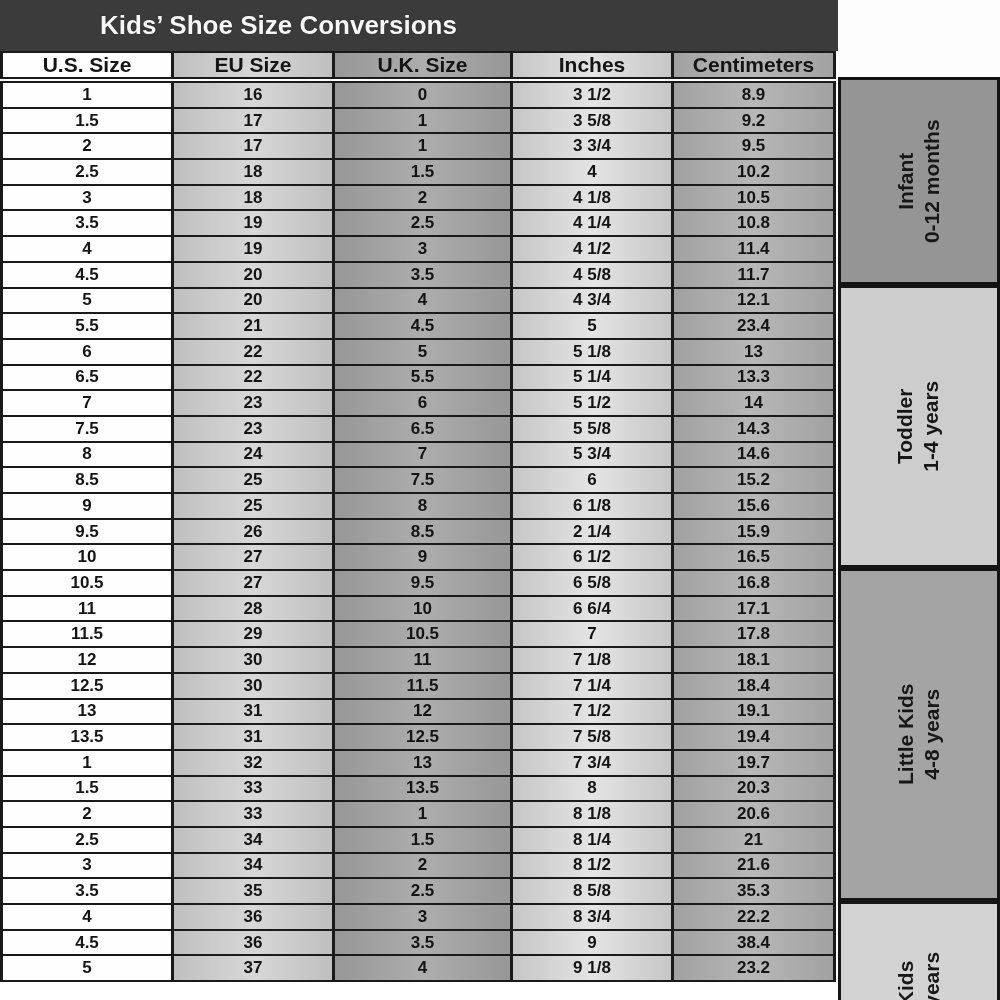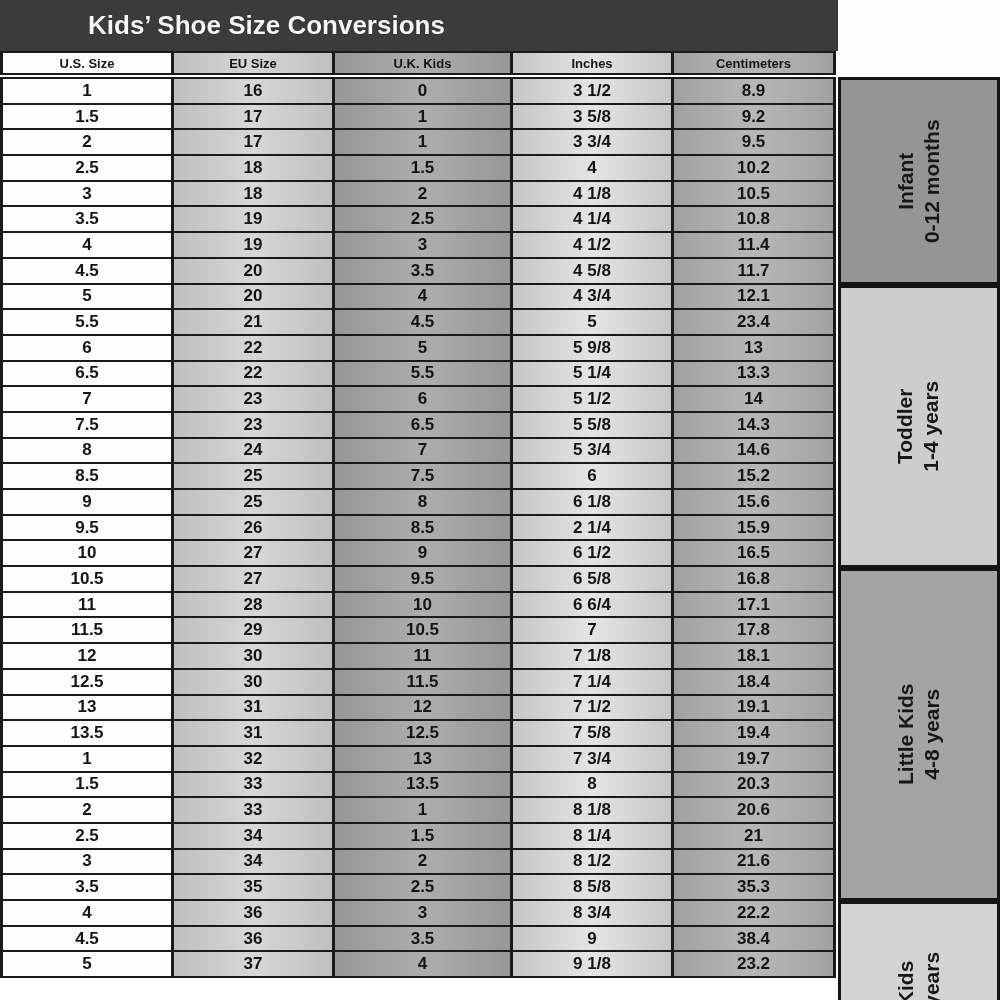--- a/index.html
+++ b/index.html
@@ -1,28 +1,28 @@
 <!DOCTYPE html>
 <html><head>
 <meta charset="utf-8">
 <style>
   html,body{margin:0;padding:0;background:#fff;}
   .stage{position:relative;width:1000px;height:1000px;overflow:hidden;background:#ffffff;
          font-family:"Liberation Sans",sans-serif;}
   .title-bar{position:absolute;left:0;top:0;width:838px;height:51px;background:#3b3b3b;
              display:flex;align-items:center;}
   .title{font-size:26px;font-weight:bold;color:#f7f7f7;padding-left:88px;white-space:nowrap;
-         text-shadow:0 0 1px #000;}
+         text-shadow:0 0 1px #000;margin-left:12px;}
   .corner{position:absolute;left:838px;top:0;width:162px;height:77px;background:#fdfdfd;}
   table.grid{position:absolute;left:0;top:51px;width:833px;border-collapse:collapse;
              table-layout:fixed;}
   .grid th,.grid td{border:3px solid #1a1a1a;border-top-width:2px;border-bottom-width:2px;
        text-align:center;vertical-align:middle;font-weight:bold;color:#141414;
        padding:0;overflow:hidden;white-space:nowrap;}
-  .grid th{height:20px;font-size:13px;border-bottom:6px double #1a1a1a;}
+  .grid th{height:20px;font-size:21px;border-bottom:6px double #1a1a1a;}
   .grid td{height:23.7px;font-size:17px;}
   col.c0{width:171px;} col.c1{width:161px;} col.c2{width:178px;} col.c3{width:161px;} col.c4{width:162px;}
   .bg0{background:#fefefe;}
   .bg1{background:linear-gradient(90deg,#bfbfbf 0%,#d7d7d7 50%,#bfbfbf 100%);margin-left:44px;}
   .bg2{background:linear-gradient(90deg,#979797 0%,#adadad 50%,#979797 100%);}
   .bg3{background:linear-gradient(90deg,#c6c6c6 0%,#e4e4e4 50%,#c6c6c6 100%);}
   .bg4{background:linear-gradient(90deg,#a1a1a1 0%,#b7b7b7 50%,#a1a1a1 100%);margin-top:8px;}
   .sidebar{position:absolute;left:838px;top:0;width:162px;height:1000px;}
   .agroup{position:absolute;left:0;width:162px;border:3px solid #141414;box-sizing:border-box;
           display:flex;align-items:center;justify-content:center;}
@@ -49,21 +49,21 @@
       <col class="c0">
         <col class="c1">
         <col class="c2">
         <col class="c3">
         <col class="c4">
     </colgroup>
     <thead>
       <tr id="hdr-row">
           <th class="bg0">U.S. Size</th>
           <th class="bg1">EU Size</th>
-          <th class="bg2">U.K. Kids</th>
+          <th class="bg2">U.K. Size</th>
           <th class="bg3">Inches</th>
           <th class="bg4">Centimeters</th>
         </tr>
     </thead>
     <tbody id="body-rows">
         <tr>
           <td class="bg0">1</td>
           <td class="bg1">16</td>
           <td class="bg2">0</td>
           <td class="bg3">3 1/2</td>
@@ -129,21 +129,21 @@
           <td class="bg0">5.5</td>
           <td class="bg1">21</td>
           <td class="bg2">4.5</td>
           <td class="bg3">5</td>
           <td class="bg4">23.4</td>
         </tr>
         <tr>
           <td class="bg0">6</td>
           <td class="bg1">22</td>
           <td class="bg2">5</td>
-          <td class="bg3">5 9/8</td>
+          <td class="bg3">5 1/8</td>
           <td class="bg4">13</td>
         </tr>
         <tr>
           <td class="bg0">6.5</td>
           <td class="bg1">22</td>
           <td class="bg2">5.5</td>
           <td class="bg3">5 1/4</td>
           <td class="bg4">13.3</td>
         </tr>
         <tr>

